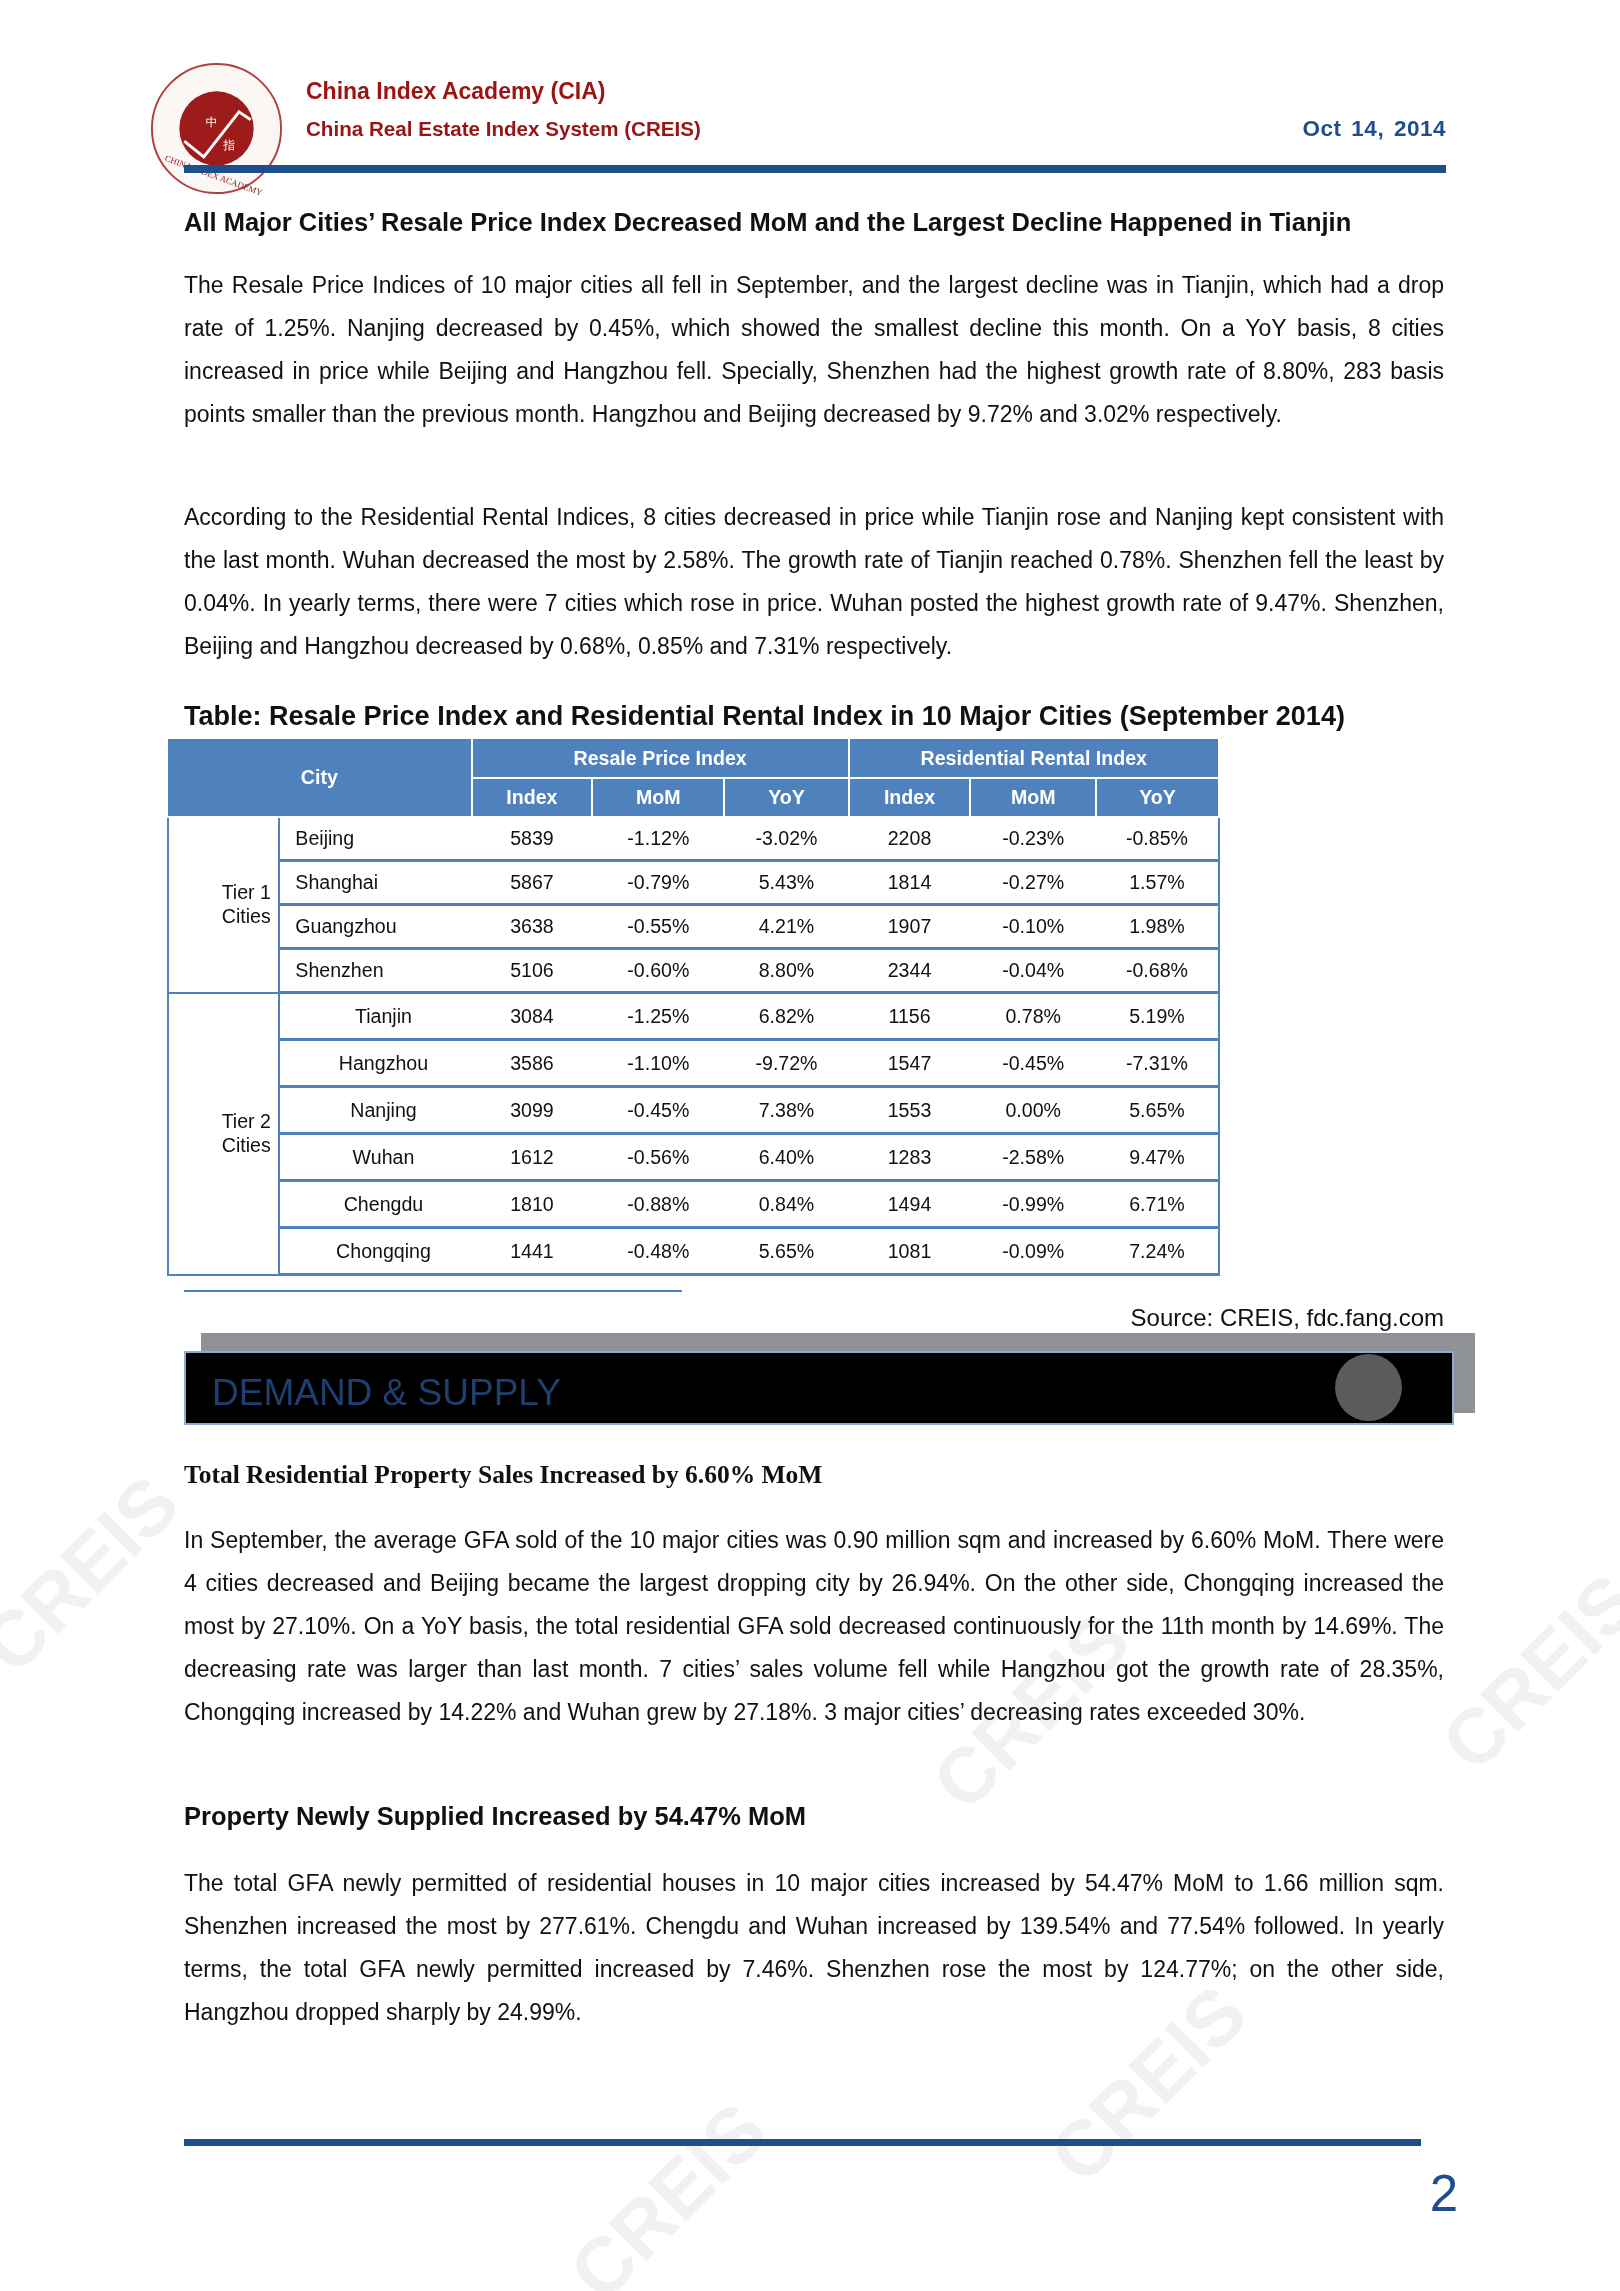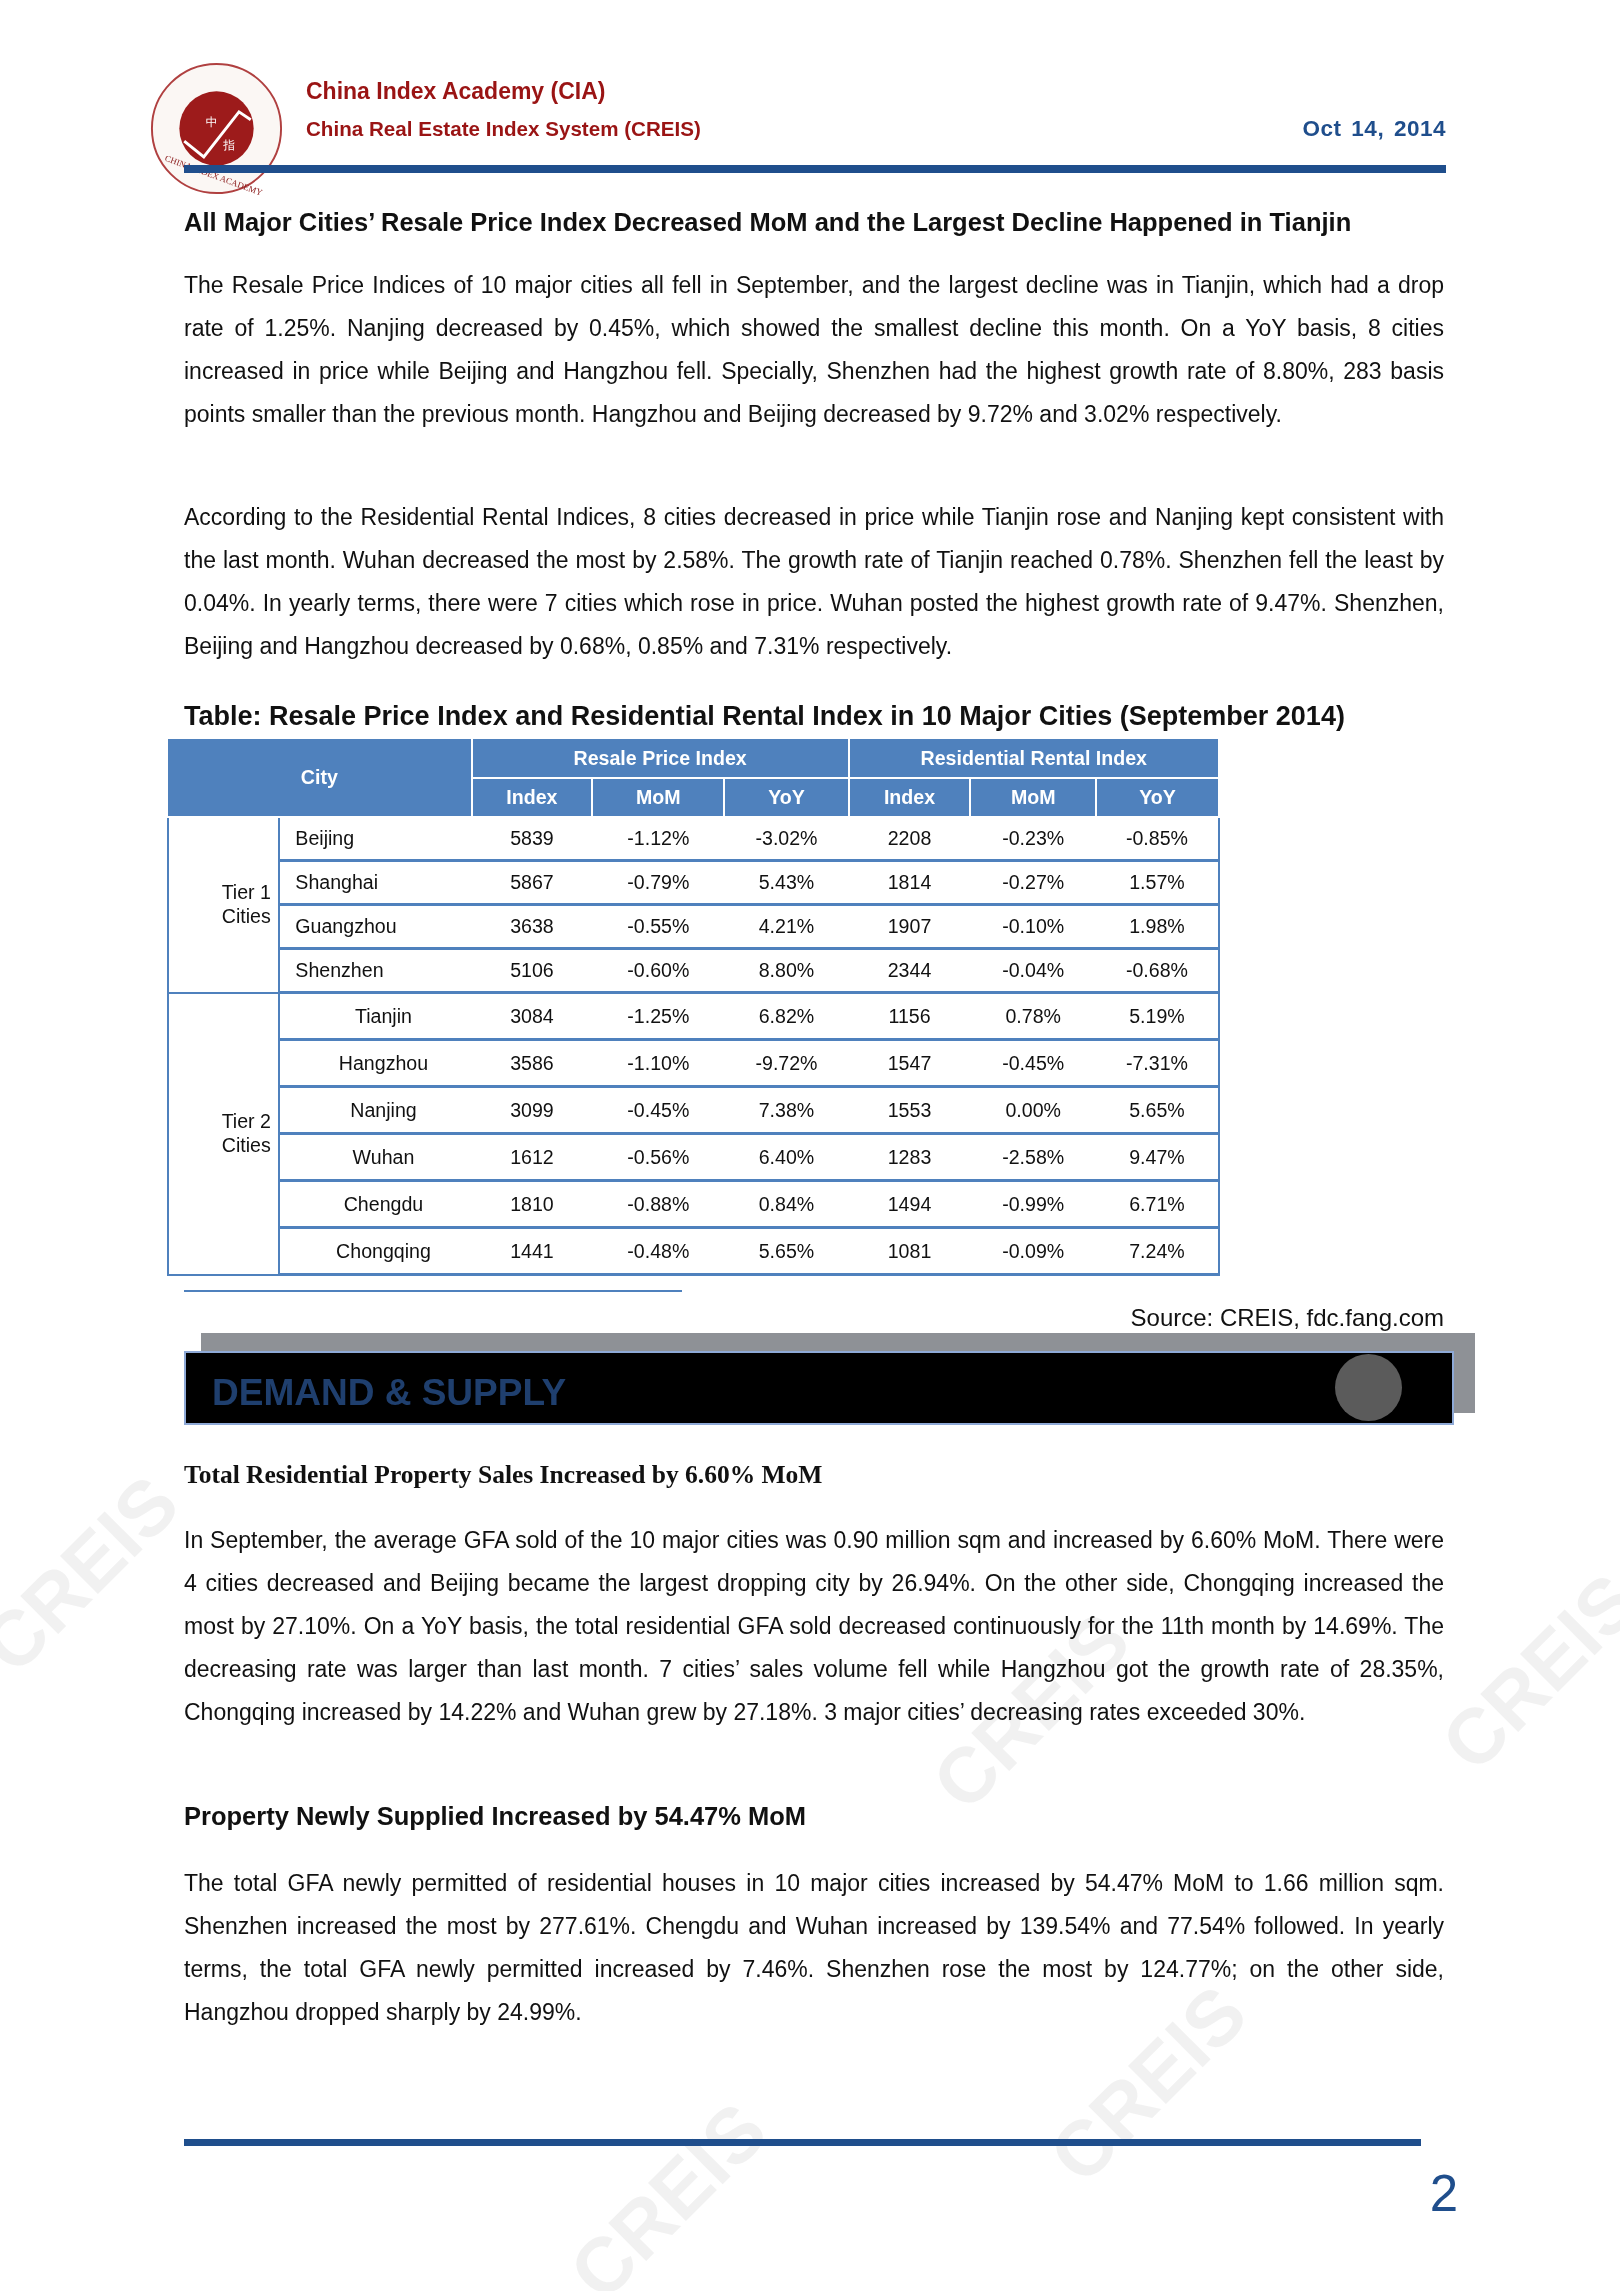--- a/index.html
+++ b/index.html
@@ -22,21 +22,21 @@
   table.idx td.cname { text-align:left; padding-left:15.7px; border-left:2.9px solid #4f81bd; }
   table.idx td.tier { border-left:2.9px solid #4f81bd; border-bottom:2.9px solid #4f81bd; text-align:center; line-height:23.5px;padding-left:46px; }
   table.idx td.last { border-right:2.9px solid #4f81bd; }
   table.idx tr.h1 th { height:38px; }
   table.idx tr.h2 th { height:37px; }
   table.idx tr.t2 td { height:44px;text-align:center; }
   .under { left:184px; top:1290px; width:498px; height:2px; background:#4f81bd; }
   .source { right:176px; top:1304px; font-size:24px; }
   .bannershadow { left:201px; top:1333px; width:1274px; height:80px; background:#8e9196; }
   .banner { left:184px; top:1351px; width:1270px; height:74px; background:#000; border:2px solid #8ea9d6; box-sizing:border-box; }
-  .bannertext { left:212px; top:1372px; font-size:37px; font-weight:bold; color:#1f3f6e; }
+  .bannertext { left:212px; top:1372px; font-size:37px; font-weight:normal; color:#1f3f6e; }
   .bannerlogo { left:1335px; top:1354px; width:67px; height:67px; border-radius:50%; background:#5b5b5b; }
   .frule { left:184px; top:2139px; width:1237px; height:6.9px; background:#1f4e8c; }
   .pageno { right:162px; top:2164px; font-size:51px; color:#1f4e8c; }
   .wm { position:absolute; color:rgba(180,180,180,0.18); font-size:78px; font-weight:bold; transform:rotate(-45deg); pointer-events:none; }
 </style>
 </head>
 <body>
 
 <div class="wm" style="left:-39px;top:1529px;">CREIS</div>
 <div class="wm" style="left:912px;top:1666px;">CREIS</div>

